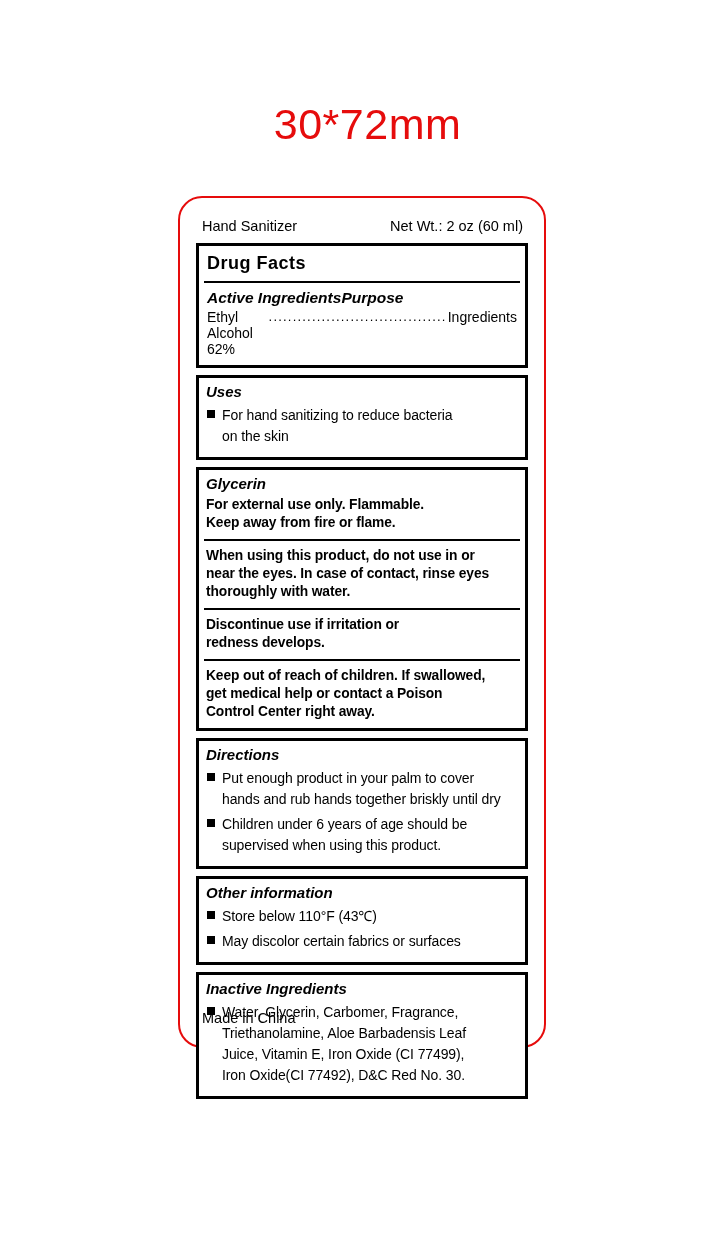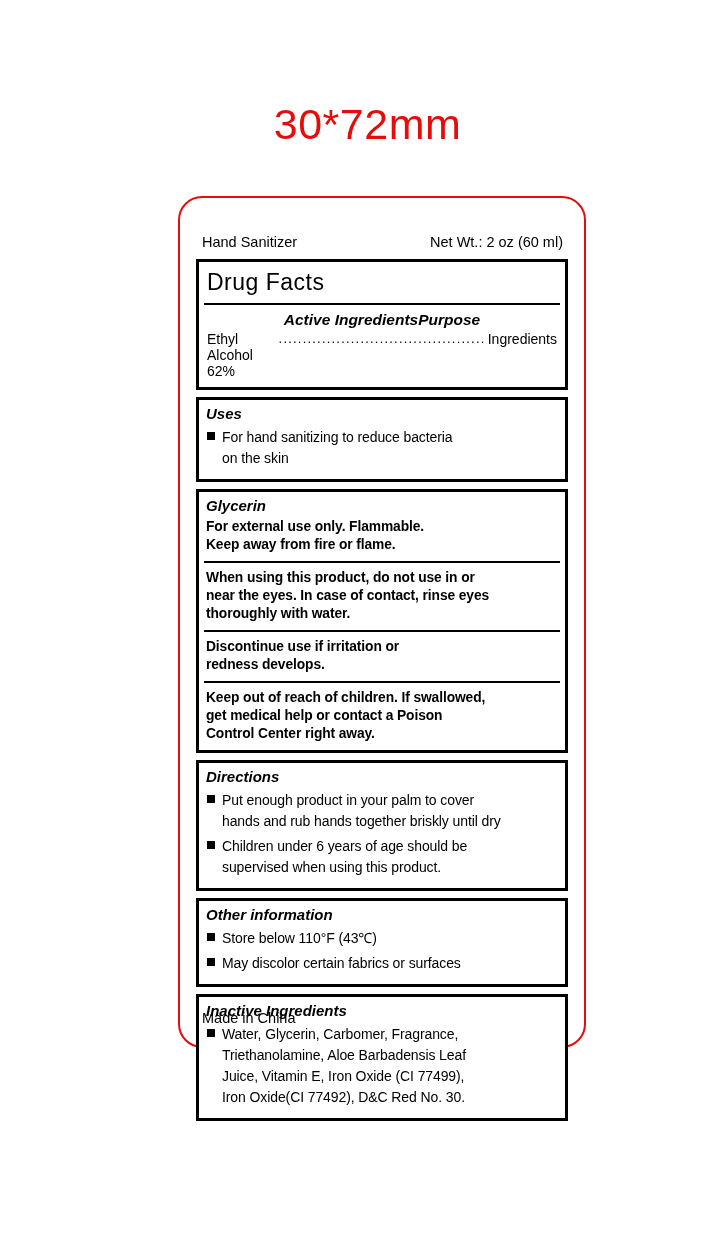--- a/index.html
+++ b/index.html
@@ -15,46 +15,46 @@
   .size-title {
     position: absolute; top: 100px; left: 0; width: 709px;
     text-align: center;
     font-size: 43px; font-weight: normal;
     color: var(--accent);
     letter-spacing: 0.5px;
     padding-left: 26px;
   }
   .label {
     position: absolute; left: 178px; top: 196px;
-    width: 408px; height: 852px;
+    width: 368px; height: 852px;
     border: 2.5px solid var(--accent);
     border-radius: 24px;
     background: #fff;
-    padding: 36px 16px 0 16px;
+    padding: 20px 16px 0 16px;
   }
   .label-header {
     display: flex; justify-content: space-between; align-items: baseline;
     font-size: 14.5px;
     padding: 0 5px 0 6px;
     margin-bottom: 9px;
   }
   .box {
     border: 3px solid #000;
     margin-bottom: 7px;
     padding: 3px 5px 7px 5px;
     background: #fff;
   }
   .df-title {
-    font-size: 23px; font-weight: normal;
+    font-size: 18px; font-weight: bold;
     letter-spacing: 0.5px;
     padding: 4px 3px 7px 3px;
     border-bottom: 2.5px solid #000;
   }
   .ai-head {
-    display: flex; justify-content: center;
+    display: flex; justify-content: flex-start;
     font-weight: bold; font-style: italic; font-size: 15.5px;
     padding: 6px 3px 2px 3px;
   }
   .ai-line {
     display: flex; align-items: flex-start;
     font-size: 14px;
     padding: 0 3px 1px 3px;
   }
   .leader {
     flex: 1 1 auto; overflow: hidden; white-space: nowrap;

